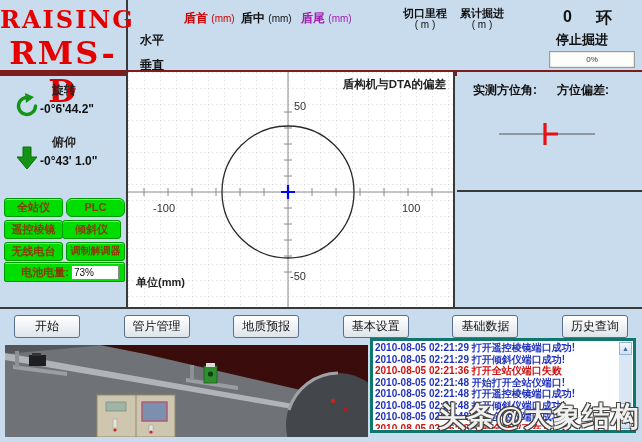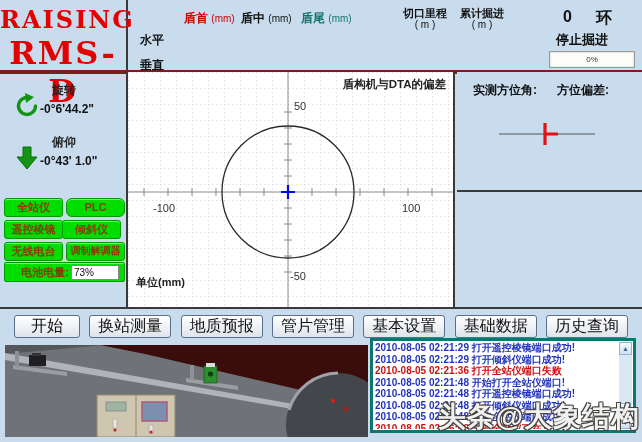--- a/index.html
+++ b/index.html
@@ -3,28 +3,28 @@
 <meta charset="utf-8">
 <style>
   html,body{margin:0;padding:0;}
   #root{
     position:relative;width:642px;height:442px;overflow:hidden;
     background:#c9dcee;font-family:"Liberation Sans",sans-serif;color:#111;
     -webkit-font-smoothing:antialiased;
   }
   .abs{position:absolute;}
   
-  .header{position:absolute;top:0;left:0;width:642px;height:70px;border-bottom:4px solid #7f1d1d;}
+  .header{position:absolute;top:0;left:0;width:642px;height:70px;border-bottom:6px solid #7f1d1d;}
   .logo{position:absolute;top:0;left:0;width:126px;height:70px;border-right:2px solid #3a3a3a;
         text-align:center;font-family:"DejaVu Serif","Liberation Serif",serif;font-weight:bold;color:#e50000;}
   .logo .l1{font-size:24px;margin-top:5px;letter-spacing:2px;}
   .logo .l2{font-size:32px;letter-spacing:2px;}
   .hlabel{font-size:12px;font-weight:bold;white-space:nowrap;}
   .unit{font-weight:normal;font-size:10px;}
-  .c-red{color:#cc0000;} .c-blue{color:#0f766e;} .c-black{color:#111;}
+  .c-red{color:#cc0000;} .c-blue{color:#a21caf;} .c-black{color:#111;}
   .mcol{position:absolute;width:48px;text-align:center;font-size:11px;font-weight:bold;line-height:12px;}
   .ringval{font-size:16px;font-weight:bold;}
   .status{font-size:13px;font-weight:bold;}
   .progress{position:absolute;left:549px;top:51px;width:84px;height:15px;background:#fdfdfa;
             border:1px solid #9a9a9a;box-shadow:inset 0 0 2px #bbb;text-align:center;
             font-size:8px;line-height:15px;color:#333;}
   
   .leftpanel{position:absolute;top:72px;left:0;width:126px;height:235px;border-right:2px solid #3a3a3a;}
   .att-label{position:absolute;font-size:12px;font-weight:bold;color:#222;}
   .att-value{position:absolute;font-size:12px;font-weight:bold;color:#111;white-space:nowrap;}
@@ -43,21 +43,21 @@
   
   .rpanel{position:absolute;left:457px;width:185px;background:#c9dcee;}
   .rp1{top:72px;height:118px;border-bottom:2px solid #3a3a3a;}
   .rp2{top:192px;height:115px;}
   .rlabel{position:absolute;font-size:12px;font-weight:bold;color:#111;white-space:nowrap;}
   
   .divider{position:absolute;left:0;top:307px;width:642px;height:2px;background:#3a3a3a;}
   .toolbar{position:absolute;left:0;top:311px;width:642px;height:30px;display:flex;
            justify-content:space-between;padding:4px 14px 0 14px;box-sizing:border-box;}
   .tbtn{min-width:66px;height:23px;background:linear-gradient(#ffffff,#eceff3 60%,#dfe4ea);
-        border:1px solid #58708c;border-radius:3px;font-size:16px;color:#111;
+        border:1px solid #58708c;border-radius:3px;font-size:12px;color:#111;
         font-family:"Liberation Sans",sans-serif;padding:0 8px;cursor:pointer;white-space:nowrap;}
   
   .scene{position:absolute;left:5px;top:345px;width:363px;height:92px;background:#555;overflow:hidden;}
   .log{position:absolute;left:370px;top:338px;width:266px;height:95px;background:#ffffff;
        border:3px solid #0f766e;box-sizing:border-box;overflow:hidden;}
   .log-rows{position:absolute;left:2px;top:1px;right:14px;bottom:1px;overflow:hidden;}
   .log-row{font-size:10px;line-height:11.5px;white-space:nowrap;font-weight:bold;}
   .log-row.ok{color:#2233bb;}
   .log-row.err{color:#cc1111;}
   .scrollbar{position:absolute;top:1px;right:1px;bottom:1px;width:13px;background:#d9e7f5;}
@@ -170,23 +170,22 @@
       <line x1="42" y1="30" x2="138" y2="30" stroke="#555" stroke-width="1"></line>
       <path d="M88 19 L88 41 M88 30 L101 30" stroke="#e81010" stroke-width="3.2" fill="none"></path>
     </svg>
   </div>
 
 
   <div class="divider"></div>
 
   <div class="toolbar">
     <button class="tbtn">开始</button>
-    <button class="tbtn">换站测量</button>
+    <button class="tbtn">管片管理</button>
     <button class="tbtn">地质预报</button>
-    <button class="tbtn">管片管理</button>
     <button class="tbtn">基本设置</button>
     <button class="tbtn">基础数据</button>
     <button class="tbtn">历史查询</button>
   </div>
 
   <div class="scene">
     <svg width="363" height="92" viewBox="0 0 363 92">
       <rect x="0" y="0" width="363" height="92" fill="#6f7377"></rect>
       <polygon points="95,0 363,0 363,60 300,46 140,9" fill="#3a0c0c"></polygon>
       <polygon points="0,0 100,0 0,9" fill="#53575b"></polygon>

